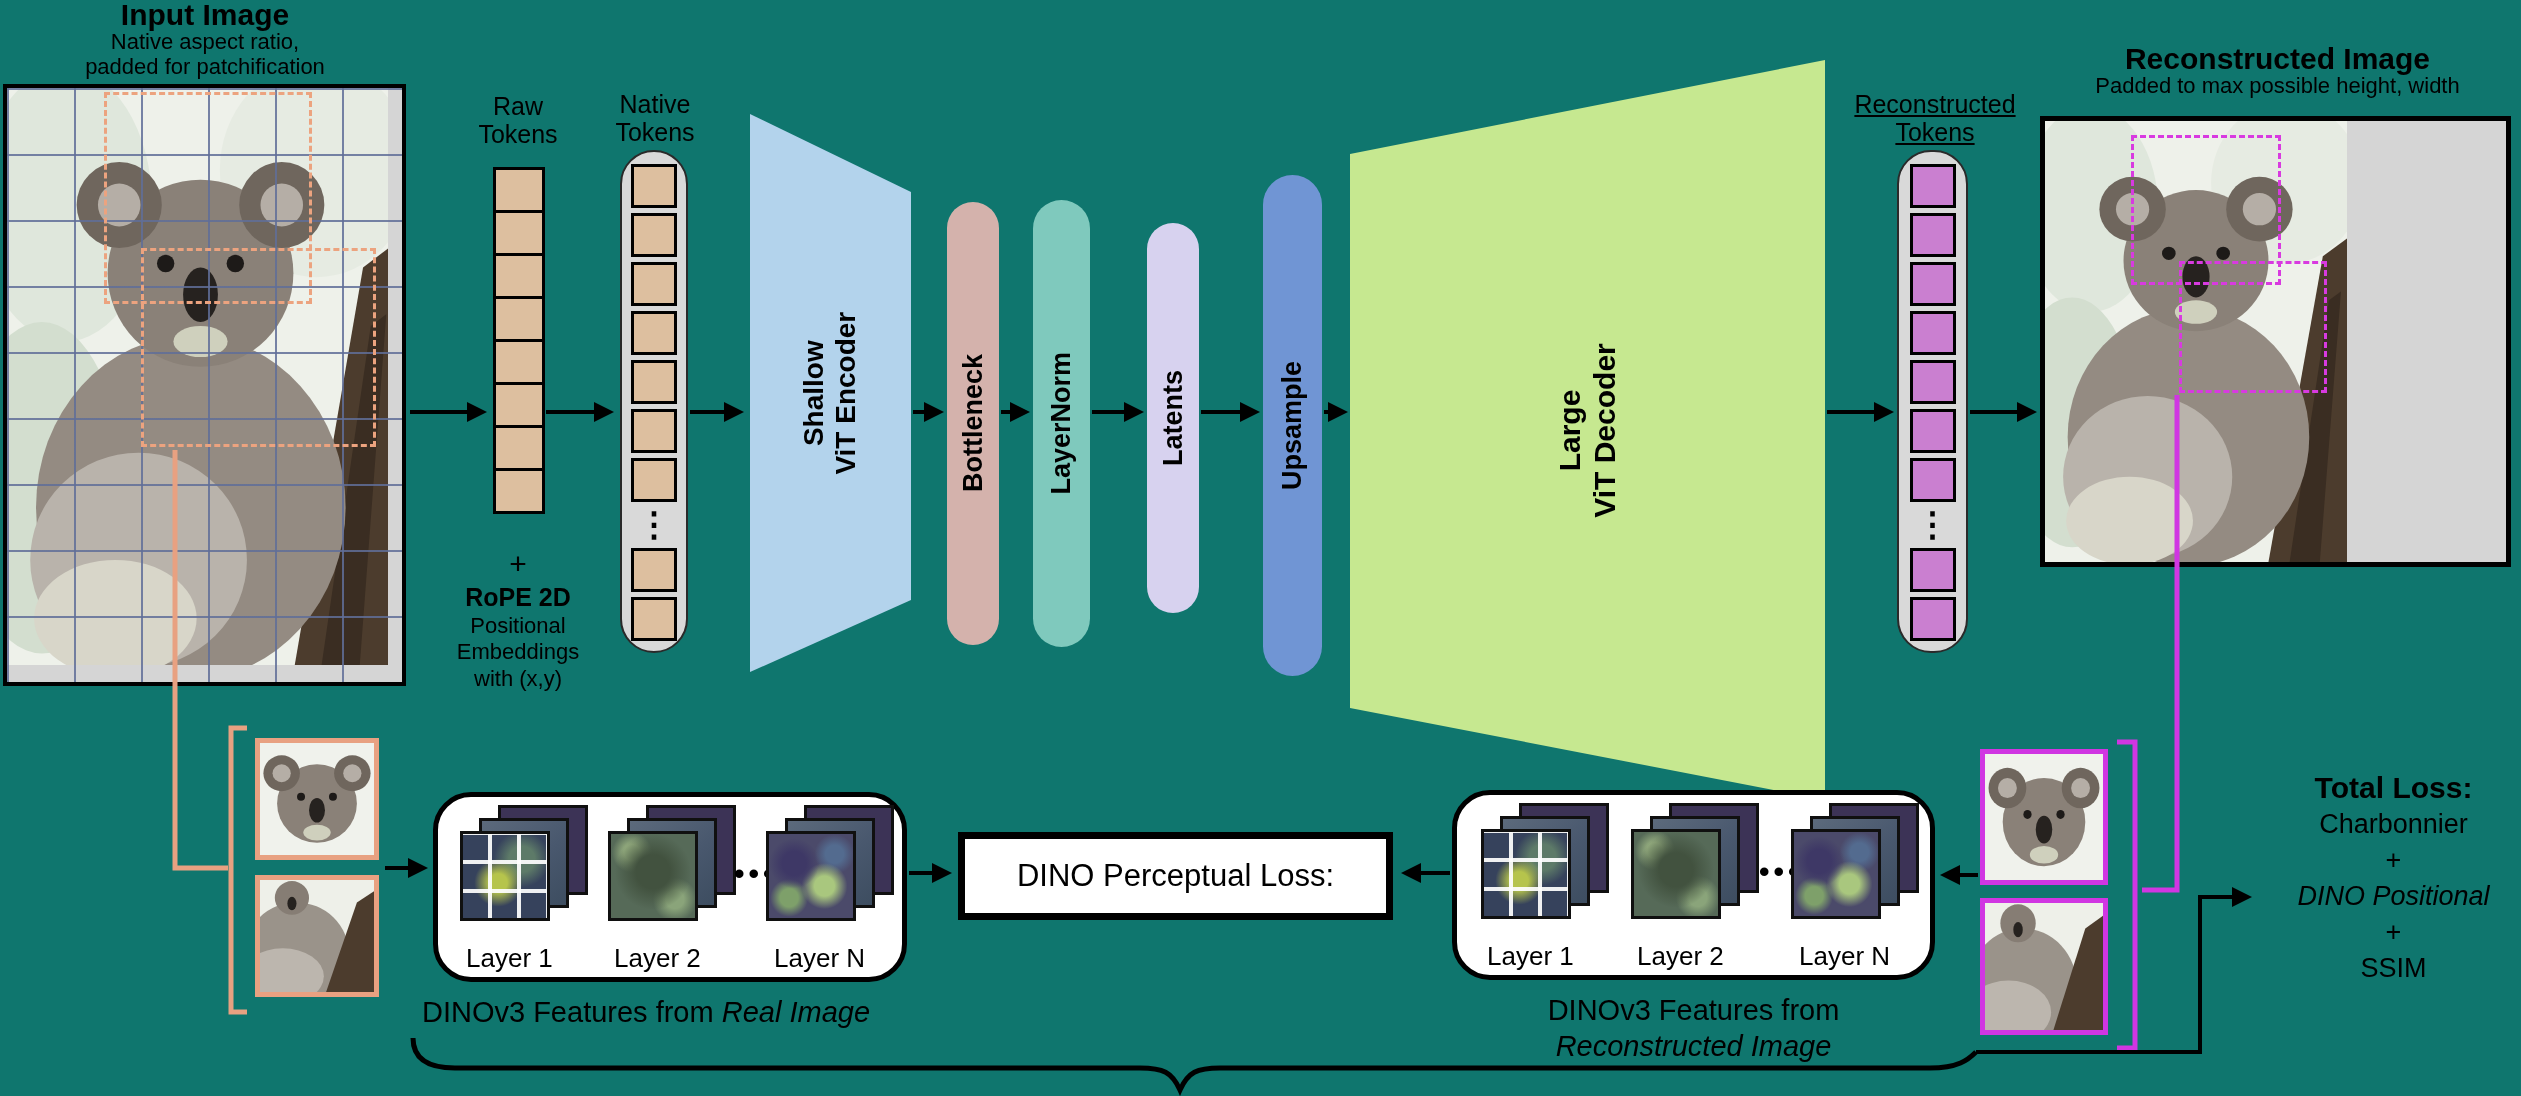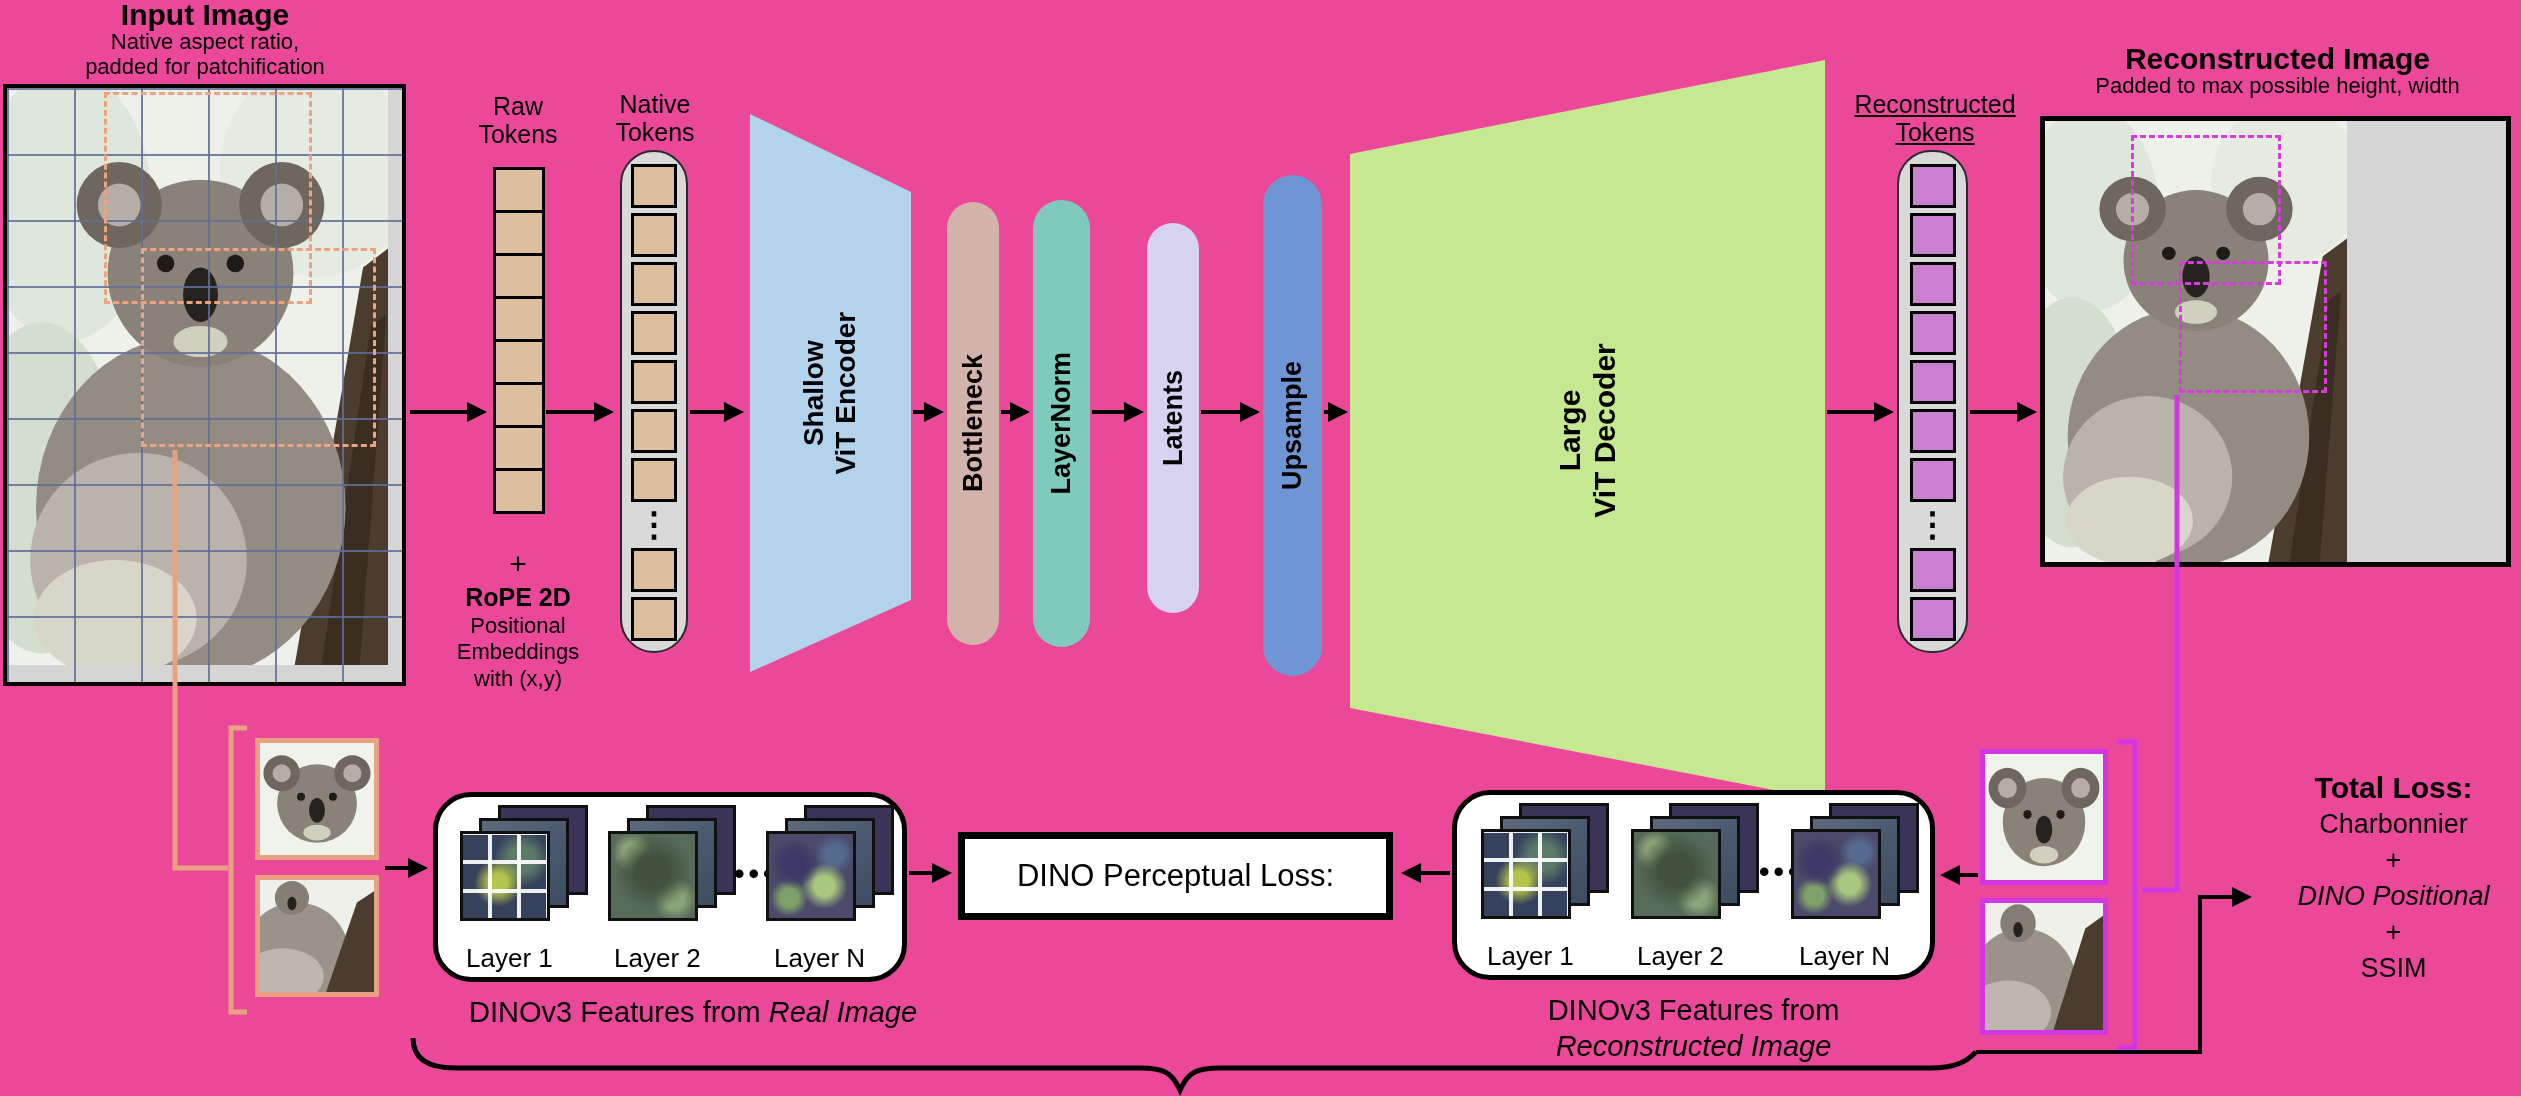--- a/index.html
+++ b/index.html
@@ -1,17 +1,17 @@
 <!DOCTYPE html>
 <html><head>
 <meta charset="utf-8">
 <style>
   html,body{margin:0;padding:0;background:#ffffff;}
   #canvas{
-    position:relative;width:2521px;height:1096px;background:#ec4899;
+    position:relative;width:2521px;height:1096px;background:#0f766e;
     font-family:"Liberation Sans", sans-serif;color:#000;overflow:hidden;
   }
   .abs{position:absolute;}
   .ctr{text-align:center;}
 
   
   .img-title{font-weight:bold;font-size:30px;line-height:1.0;}
   .img-sub{font-size:22px;line-height:1.12;}
 
   
@@ -308,21 +308,21 @@
     <span class="hdots" style="left:296px;top:60px;">•••</span>
     <div class="fstack" style="left:328px;top:8px;">
       <div class="fsq fback"></div>
         <div class="fsq fmid"></div>
         <div class="fsq ffront fmN"></div>
     </div>
     <span class="layer-lab" style="left:28px;top:146px;">Layer 1</span>
     <span class="layer-lab" style="left:176px;top:146px;">Layer 2</span>
     <span class="layer-lab" style="left:336px;top:146px;">Layer N</span>
   </div>
-  <div class="abs ctr feat-caption" style="left:431px;top:994px;width:524px;">
+  <div class="abs ctr feat-caption" style="left:384px;top:994px;width:524px;">
     <span>DINOv3 Features from</span>
     <span class="ital">Real Image</span>
   </div>
 
   <div class="abs loss-box" style="left:958px;top:832px;width:435px;height:88px;">
     <div class="loss-title">DINO Perceptual Loss:</div>
   </div>
 
   <div class="abs feat-box" style="left:1452px;top:790px;width:483px;height:190px;">
     <div class="fstack" style="left:24px;top:8px;">

